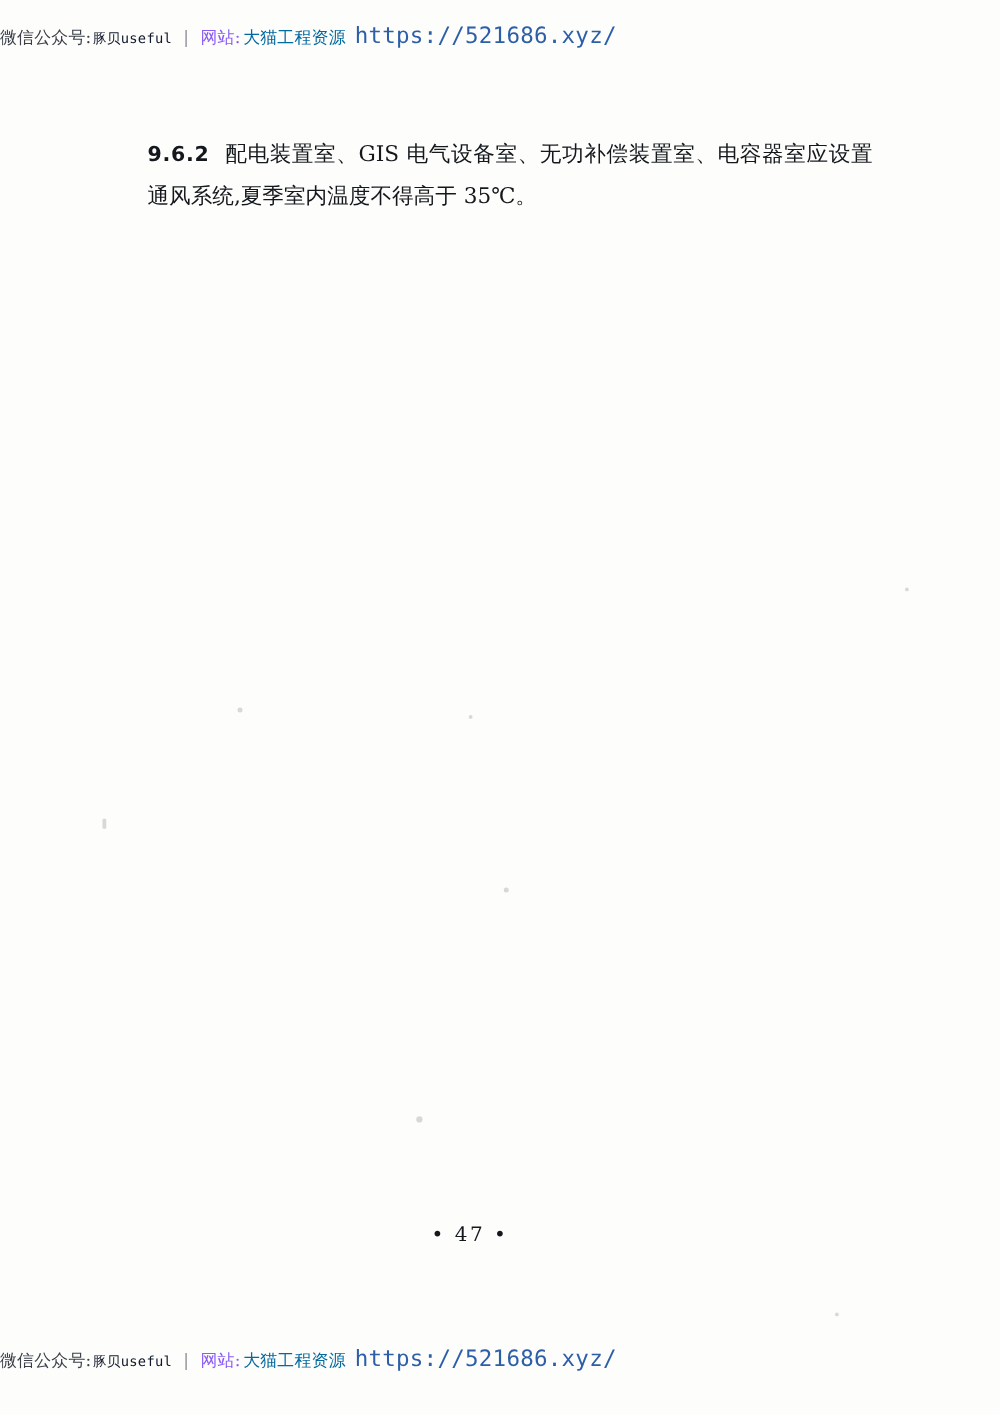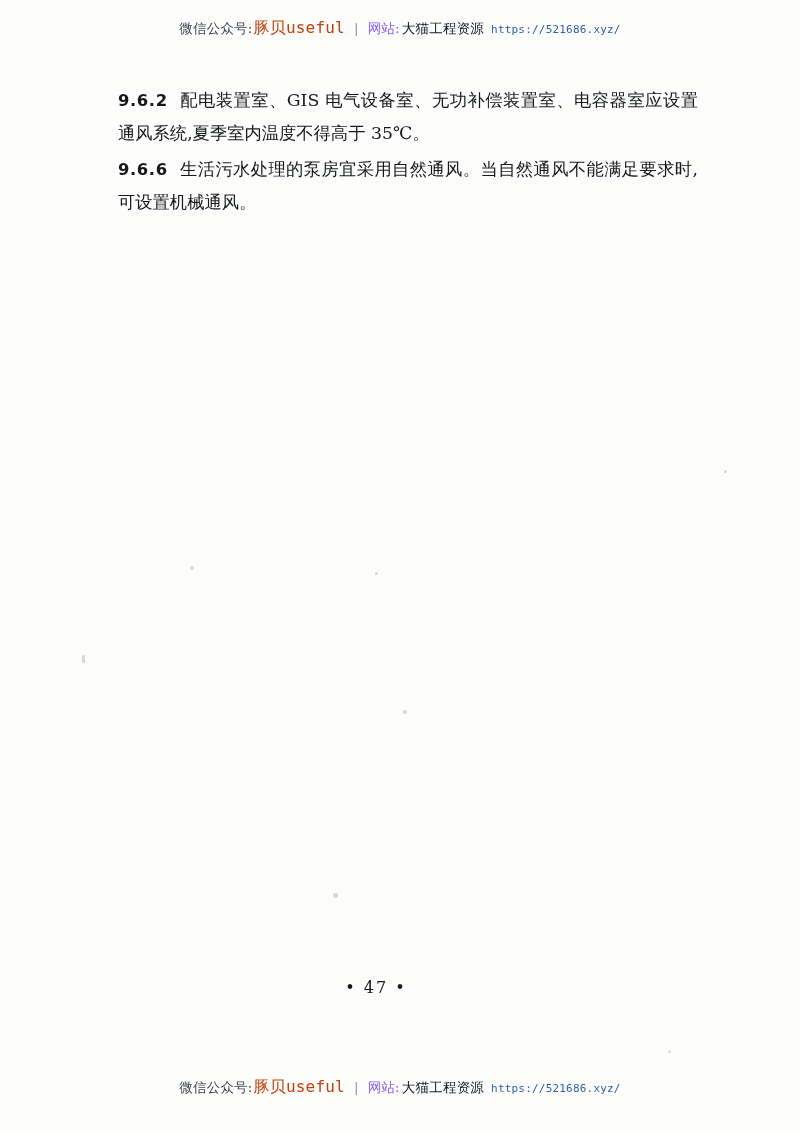--- a/index.html
+++ b/index.html
@@ -19,63 +19,62 @@
     inset: 0;
     background: #fdfdfb;
   }
 
   
   .wm {
     position: absolute;
     left: 0;
     width: 800px;
     display: flex;
-    justify-content: center;
     align-items: baseline;
     font-size: 13.5px;
     white-space: nowrap;
     letter-spacing: 0.2px;
   }
   .wm-top { top: 18px; }
   .wm-bottom { top: 1077px; }
 
   .wm span { display: inline-block; }
   .wm .label {
     color: #3a3f4a;
     font-family: "DejaVu Serif", serif;
   }
   .wm .val-blue {
-    color: #c2410c;
+    color: #0f172a;
     font-family: "DejaVu Sans Mono", monospace;
-    font-size: 16px;
+    font-size: 11px;
     margin-left: 1px;
   }
   .wm .sep {
     color: #8a8f98;
     margin: 0 9px;
   }
   .wm .label2 {
     color: #8b5cf6;
   }
   .wm .val-red {
-    color: #0f172a;
+    color: #0369a1;
     margin-left: 2px;
   }
   .wm .url {
     color: #2c5fa8;
     font-family: "DejaVu Sans Mono", monospace;
-    font-size: 11px;
+    font-size: 18px;
     margin-left: 7px;
   }
 
   
   .content {
     position: absolute;
     left: 118px;
-    top: 84px;
+    top: 107px;
     width: 580px;
   }
   .clause {
     margin: 0 0 3px 0;
     font-size: 17.3px;
     line-height: 33px;
     color: #14181d;
     text-align: justify;
     text-justify: inter-ideograph;
     font-family: "DejaVu Serif", serif;
@@ -125,23 +124,20 @@
     <span class="sep">|</span>
     <span class="label2">网站:</span>
     <span class="val-red">大猫工程资源</span>
     <span class="url">https://521686.xyz/</span>
   </div>
 
   <div class="content">
     <p class="clause">
       <span class="num">9.6.2</span><span class="txt">配电装置室、GIS 电气设备室、无功补偿装置室、电容器室应设置通风系统,夏季室内温度不得高于 35℃。</span>
     </p>
-    <p class="clause">
-      <span class="num">9.6.6</span><span class="txt">生活污水处理的泵房宜采用自然通风。当自然通风不能满足要求时,可设置机械通风。</span>
-    </p>
   </div>
 
   <div class="folio">• 47 •</div>
 
   <div class="wm wm-bottom">
     <span class="label">微信公众号:</span>
     <span class="val-blue">豚贝useful</span>
     <span class="sep">|</span>
     <span class="label2">网站:</span>
     <span class="val-red">大猫工程资源</span>

